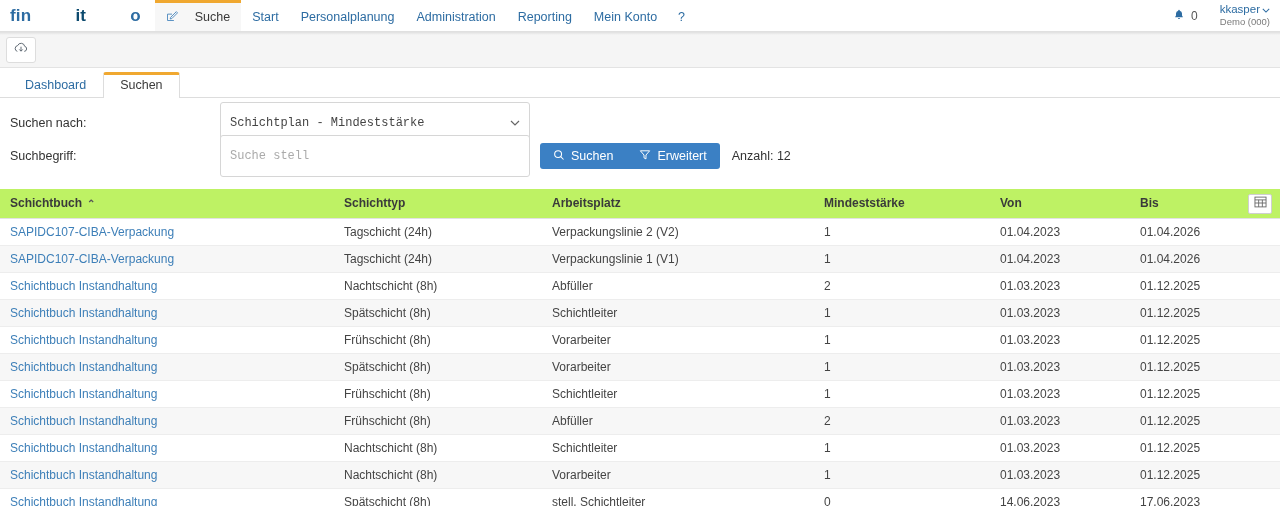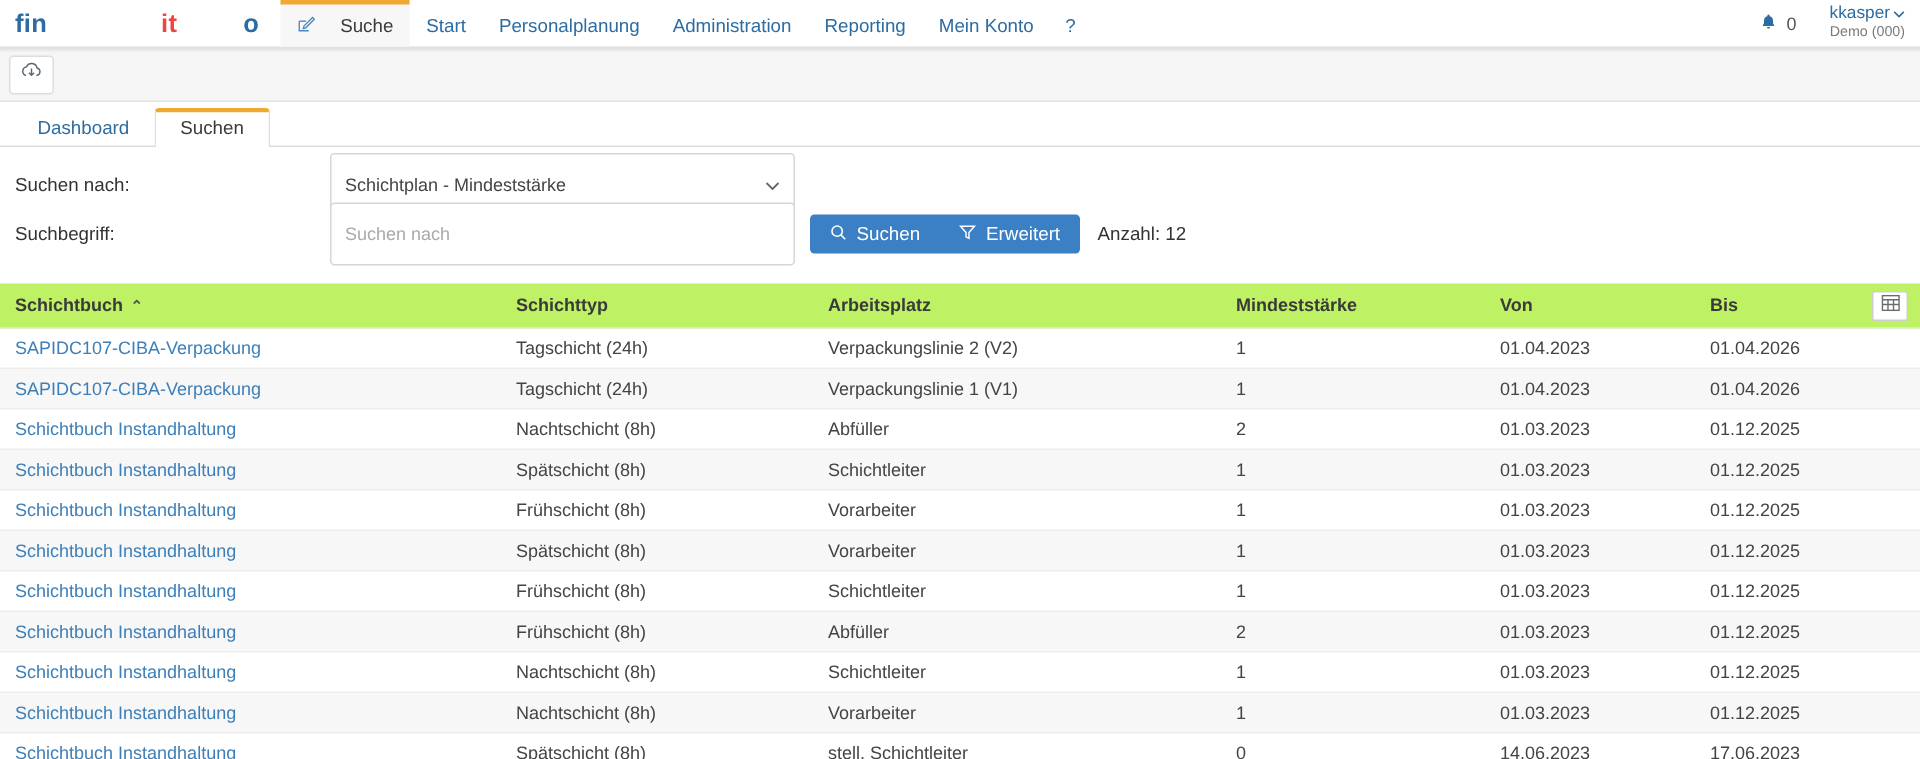--- a/index.html
+++ b/index.html
@@ -29,21 +29,21 @@
   }
   .brand {
     display: flex; align-items: center;
     padding: 0 14px 0 10px;
     font-size: 17px;
     font-weight: bold;
     letter-spacing: .2px;
     gap: 44px;
   }
   .brand .b1 { color: #2d6ca2; }
-  .brand .b2 { color: #ef4444; margin-left: 32px; }
+  .brand .b2 { color: #0c4a6e; }
   .brand .b3 { color: #2d6ca2; }
 
   .nav {
     display: flex; align-items: stretch;
     font-size: 12.5px;
   }
   .nav-item {
     display: flex; align-items: center;
     gap: 17px;
     padding: 0 11px;
@@ -150,21 +150,21 @@
   }
   .select-box, .text-input {
     width: 310px;
     height: 42px;
     border: 1px solid #d6d6d6;
     border-radius: 3px;
     background: #fff;
     font-size: 12px;
     color: #444;
     padding: 0 9px;
-    font-family: Liberation Sans, sans-serif;
+    font-family: Liberation Mono, monospace;
     display: flex;
     align-items: center;
     position: relative;
   }
   .select-box .caret {
     position: absolute; right: 9px; top: 50%;
     transform: translateY(-50%);
     color: #666;
   }
   .text-input .ph { color: #aaaaaa; }
@@ -337,21 +337,21 @@
         <svg width="10" height="6" viewBox="0 0 10 6" fill="none" stroke="#666" stroke-width="1.2">
             <path d="M1 1l4 4 4-4"></path>
           </svg>
       </span>
     </div>
   </div>
 
   <div class="form-row">
     <div class="form-label">Suchbegriff:</div>
     <div class="text-input">
-      <span class="ph">Suchen nach</span>
+      <span class="ph">Suche stell</span>
     </div>
 
     <div class="btn-group">
       <button class="btn">
         <span>
           <svg width="12" height="12" viewBox="0 0 16 16" fill="none" stroke="#ffffff" stroke-width="1.4">
             <circle cx="6.8" cy="6.8" r="4.6"></circle>
               <path d="M10.3 10.3L14 14"></path>
           </svg>
         </span>

